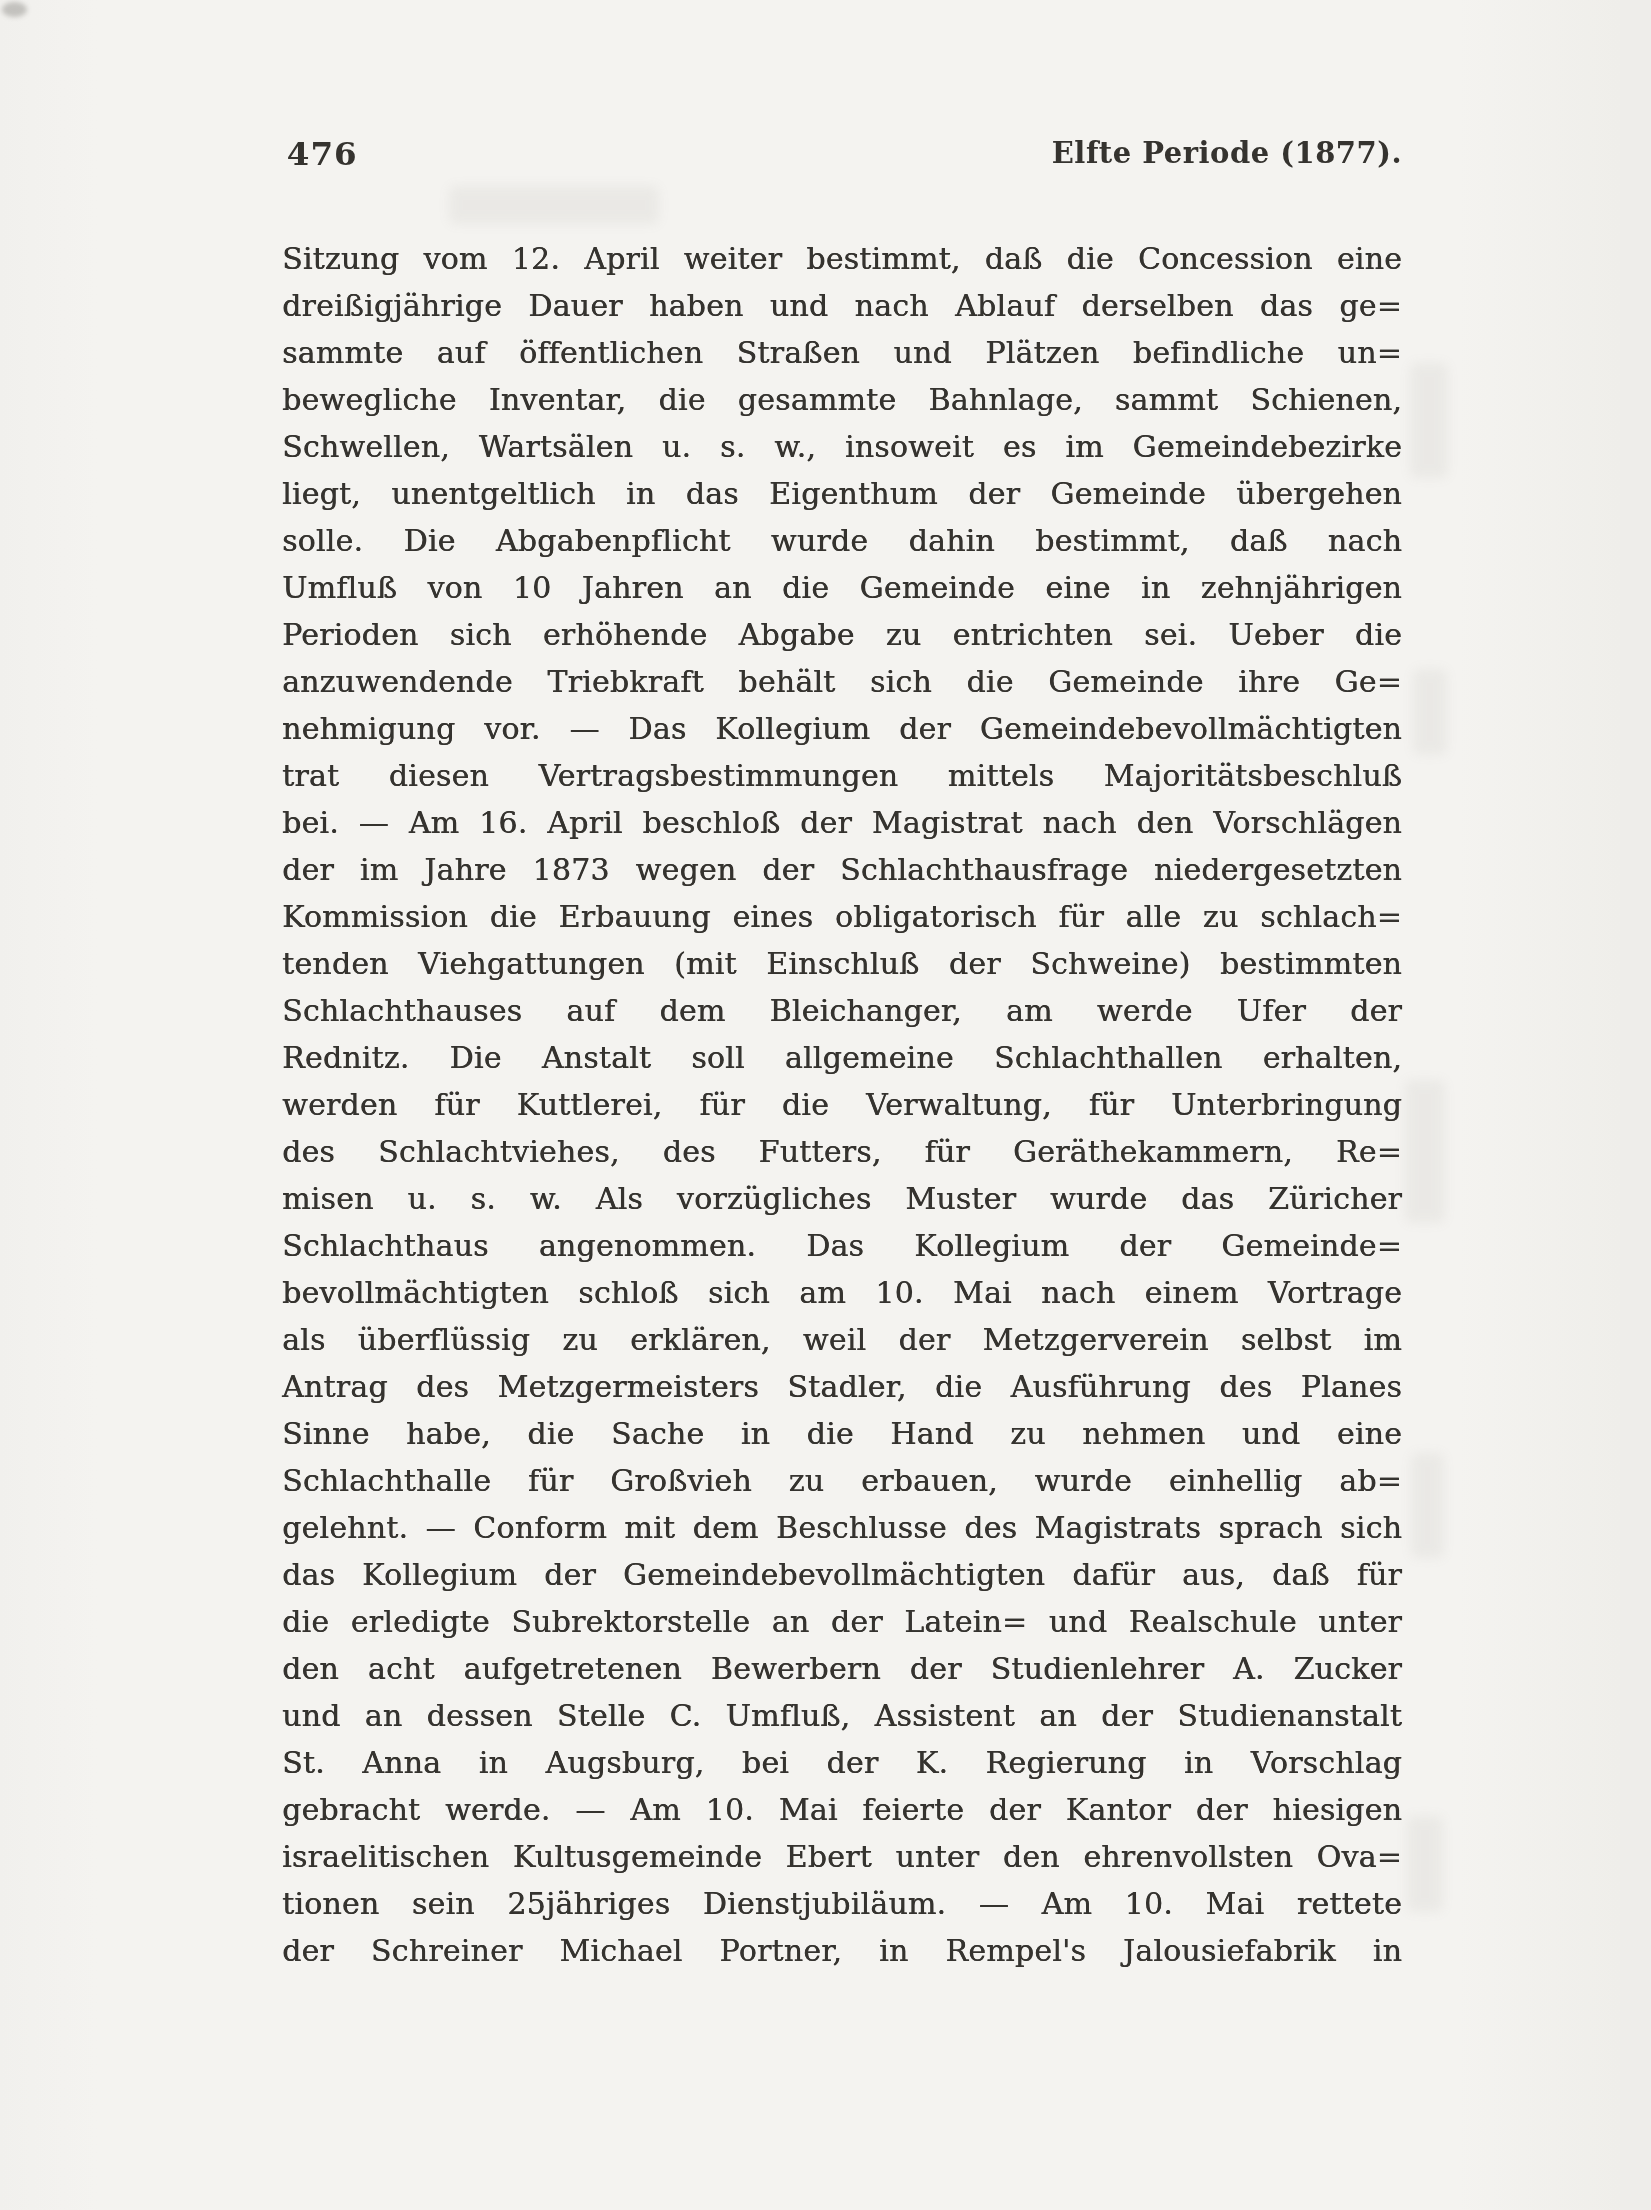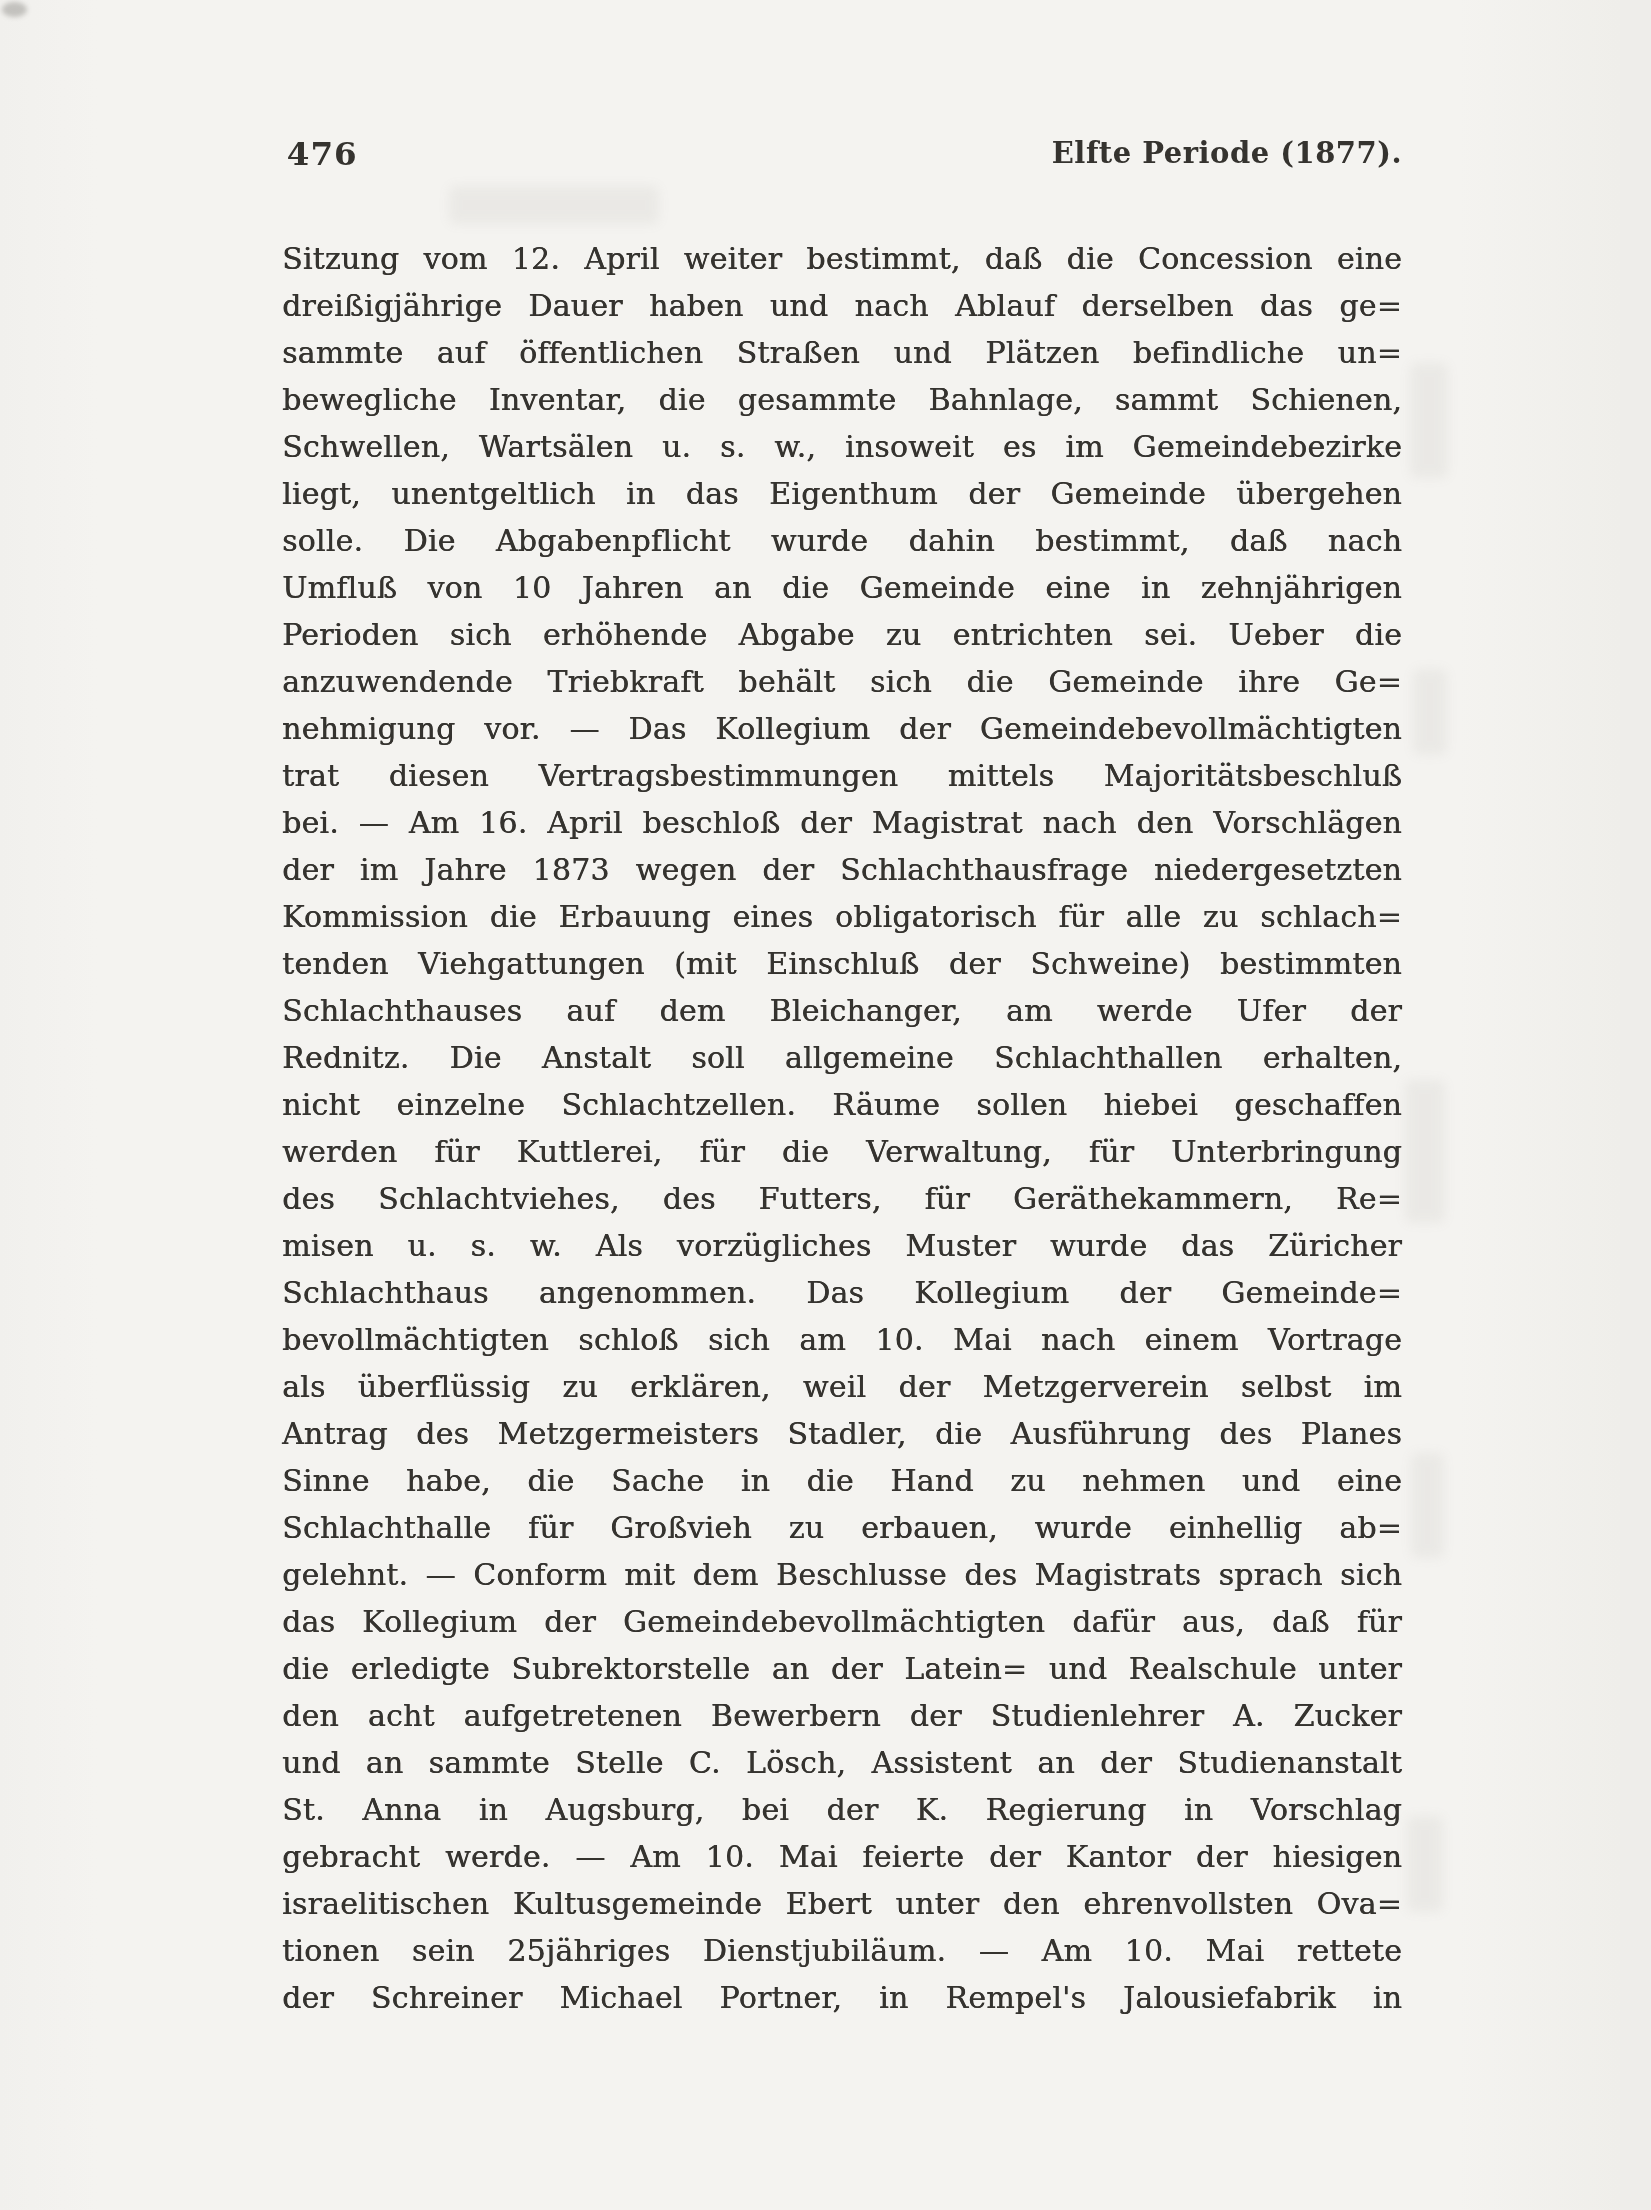--- a/index.html
+++ b/index.html
@@ -111,35 +111,34 @@
       <div class="line">Perioden sich erhöhende Abgabe zu entrichten sei.  Ueber die</div>
       <div class="line">anzuwendende Triebkraft behält sich die Gemeinde ihre Ge=</div>
       <div class="line">nehmigung vor. — Das Kollegium der Gemeindebevollmächtigten</div>
       <div class="line">trat diesen Vertragsbestimmungen mittels Majoritätsbeschluß</div>
       <div class="line">bei. — Am 16. April beschloß der Magistrat nach den Vorschlägen</div>
       <div class="line">der im Jahre 1873 wegen der Schlachthausfrage niedergesetzten</div>
       <div class="line">Kommission die Erbauung eines obligatorisch für alle zu schlach=</div>
       <div class="line">tenden Viehgattungen (mit Einschluß der Schweine) bestimmten</div>
       <div class="line">Schlachthauses auf dem Bleichanger, am werde Ufer der</div>
       <div class="line">Rednitz.  Die Anstalt soll allgemeine Schlachthallen erhalten,</div>
-      <div class="line">nicht einzelne Schlachtzellen.  Räume sollen hiebei geschaffen</div>
       <div class="line">werden für Kuttlerei, für die Verwaltung, für Unterbringung</div>
       <div class="line">des Schlachtviehes, des Futters, für Geräthekammern, Re=</div>
       <div class="line">misen u. s. w.  Als vorzügliches Muster wurde das Züricher</div>
       <div class="line">Schlachthaus angenommen.  Das Kollegium der Gemeinde=</div>
       <div class="line">bevollmächtigten schloß sich am 10. Mai nach einem Vortrage</div>
       <div class="line">als überflüssig zu erklären, weil der Metzgerverein selbst im</div>
       <div class="line">Antrag des Metzgermeisters Stadler, die Ausführung des Planes</div>
       <div class="line">Sinne habe, die Sache in die Hand zu nehmen und eine</div>
       <div class="line">Schlachthalle für Großvieh zu erbauen, wurde einhellig ab=</div>
       <div class="line">gelehnt. — Conform mit dem Beschlusse des Magistrats sprach sich</div>
       <div class="line">das Kollegium der Gemeindebevollmächtigten dafür aus, daß für</div>
       <div class="line">die erledigte Subrektorstelle an der Latein= und Realschule unter</div>
       <div class="line">den acht aufgetretenen Bewerbern der Studienlehrer A. Zucker</div>
-      <div class="line">und an sammte Stelle C. Lösch, Assistent an der Studienanstalt</div>
+      <div class="line">und an dessen Stelle C. Umfluß, Assistent an der Studienanstalt</div>
       <div class="line">St. Anna in Augsburg, bei der K. Regierung in Vorschlag</div>
       <div class="line">gebracht werde. — Am 10. Mai feierte der Kantor der hiesigen</div>
       <div class="line">israelitischen Kultusgemeinde Ebert unter den ehrenvollsten Ova=</div>
       <div class="line">tionen sein 25jähriges Dienstjubiläum. — Am 10. Mai rettete</div>
       <div class="line">der Schreiner Michael Portner, in Rempel's Jalousiefabrik in</div>
     </div>
 
 </div>
 
 

